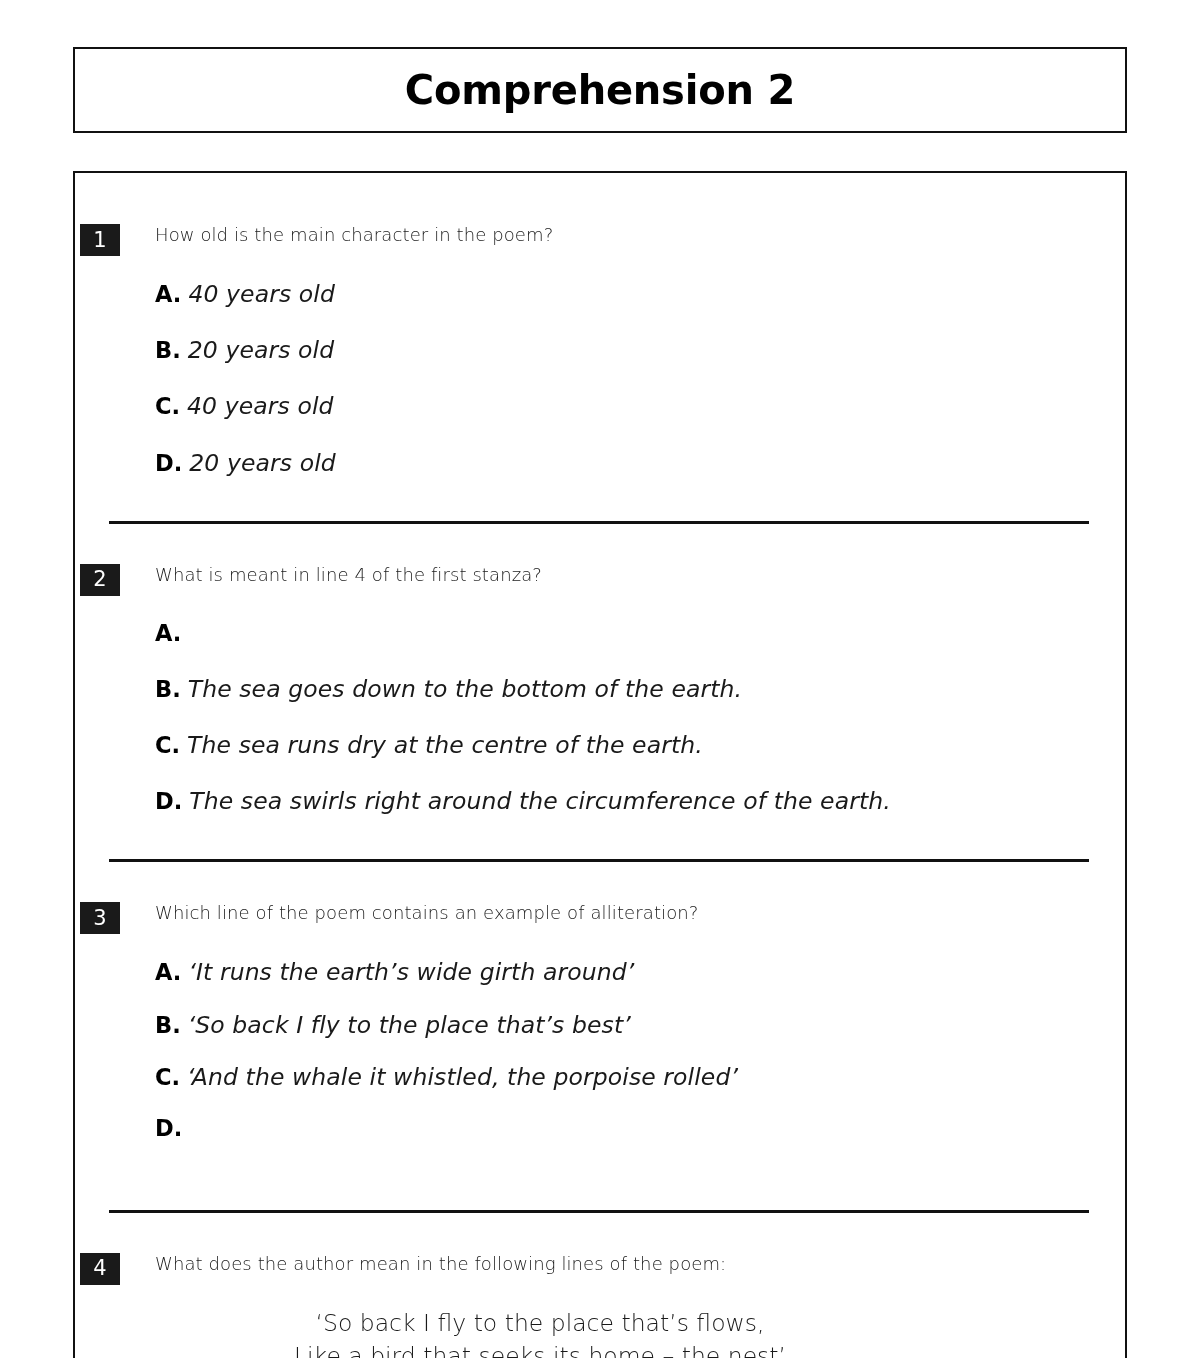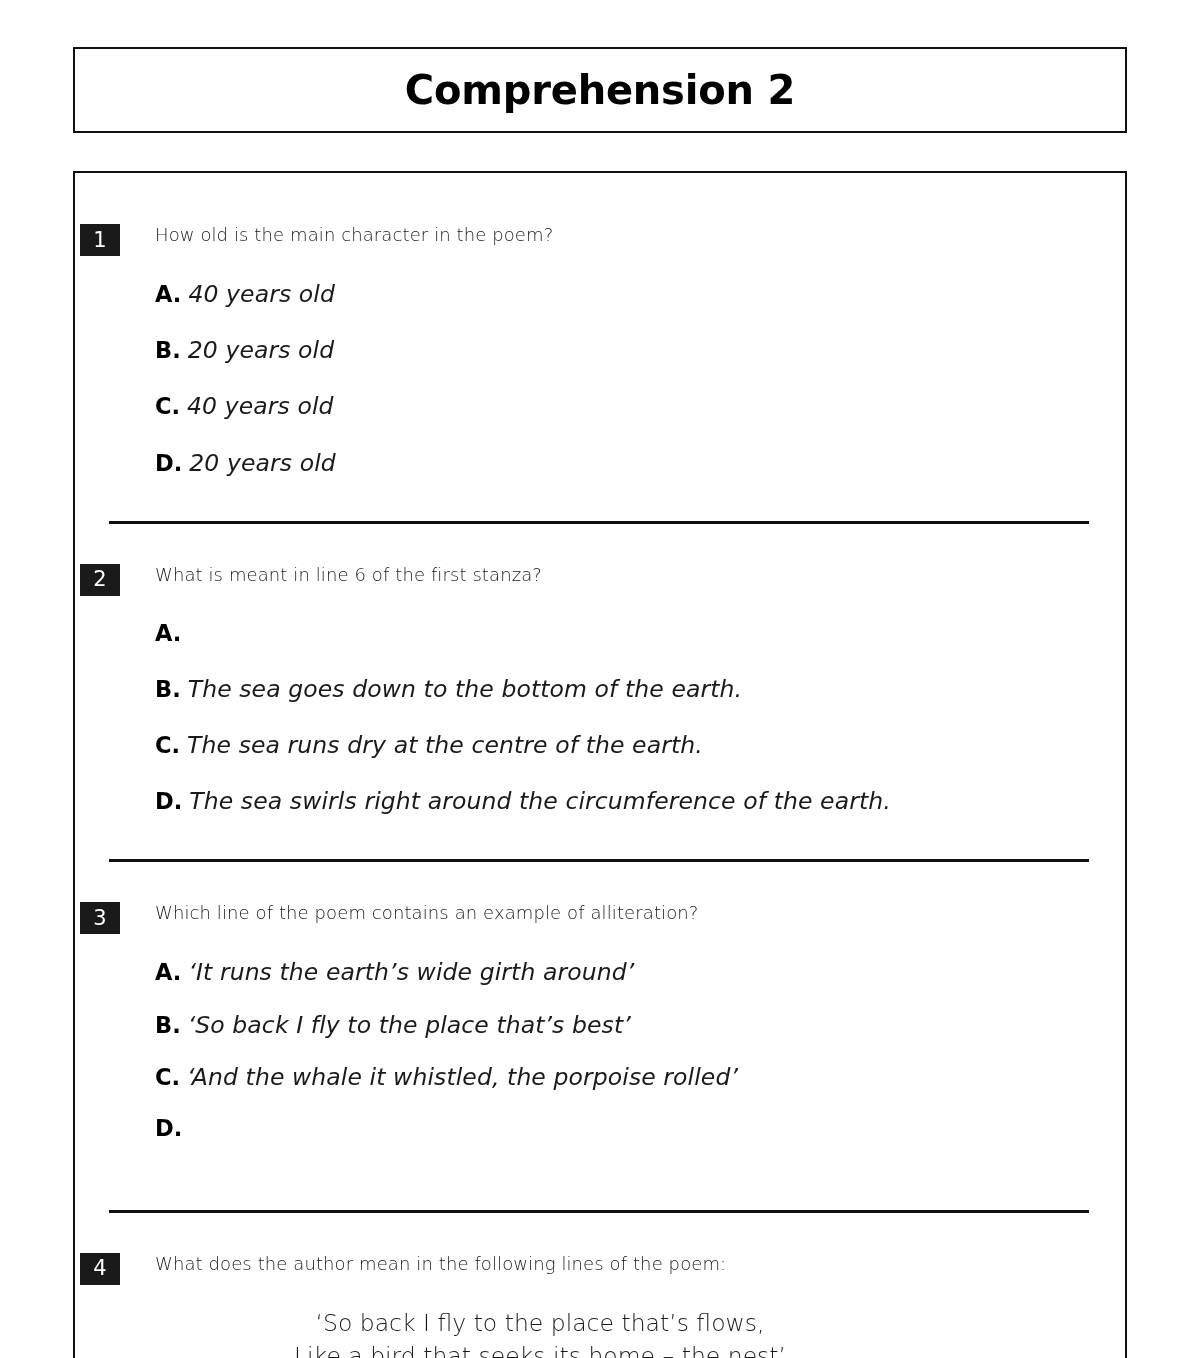--- a/index.html
+++ b/index.html
@@ -202,21 +202,21 @@
         </ul>
       </div>
 
       <div class="sp-before-divider"></div>
       <div class="q-divider"></div>
       <div class="sp-after-divider"></div>
 
       <div class="question">
         <div class="q-head">
           <div class="q-badge">2</div>
-          <div class="q-text">What is meant in line 6 of the first stanza?</div>
+          <div class="q-text">What is meant in line 4 of the first stanza?</div>
         </div>
         <ul class="options">
           <li class="option">
             <span class="opt-letter">A.</span>
           </li>
           <li class="option">
             <span class="opt-letter">B.</span>
             <span class="opt-text">The sea goes down to the bottom of the earth.</span>
           </li>
           <li class="option">

